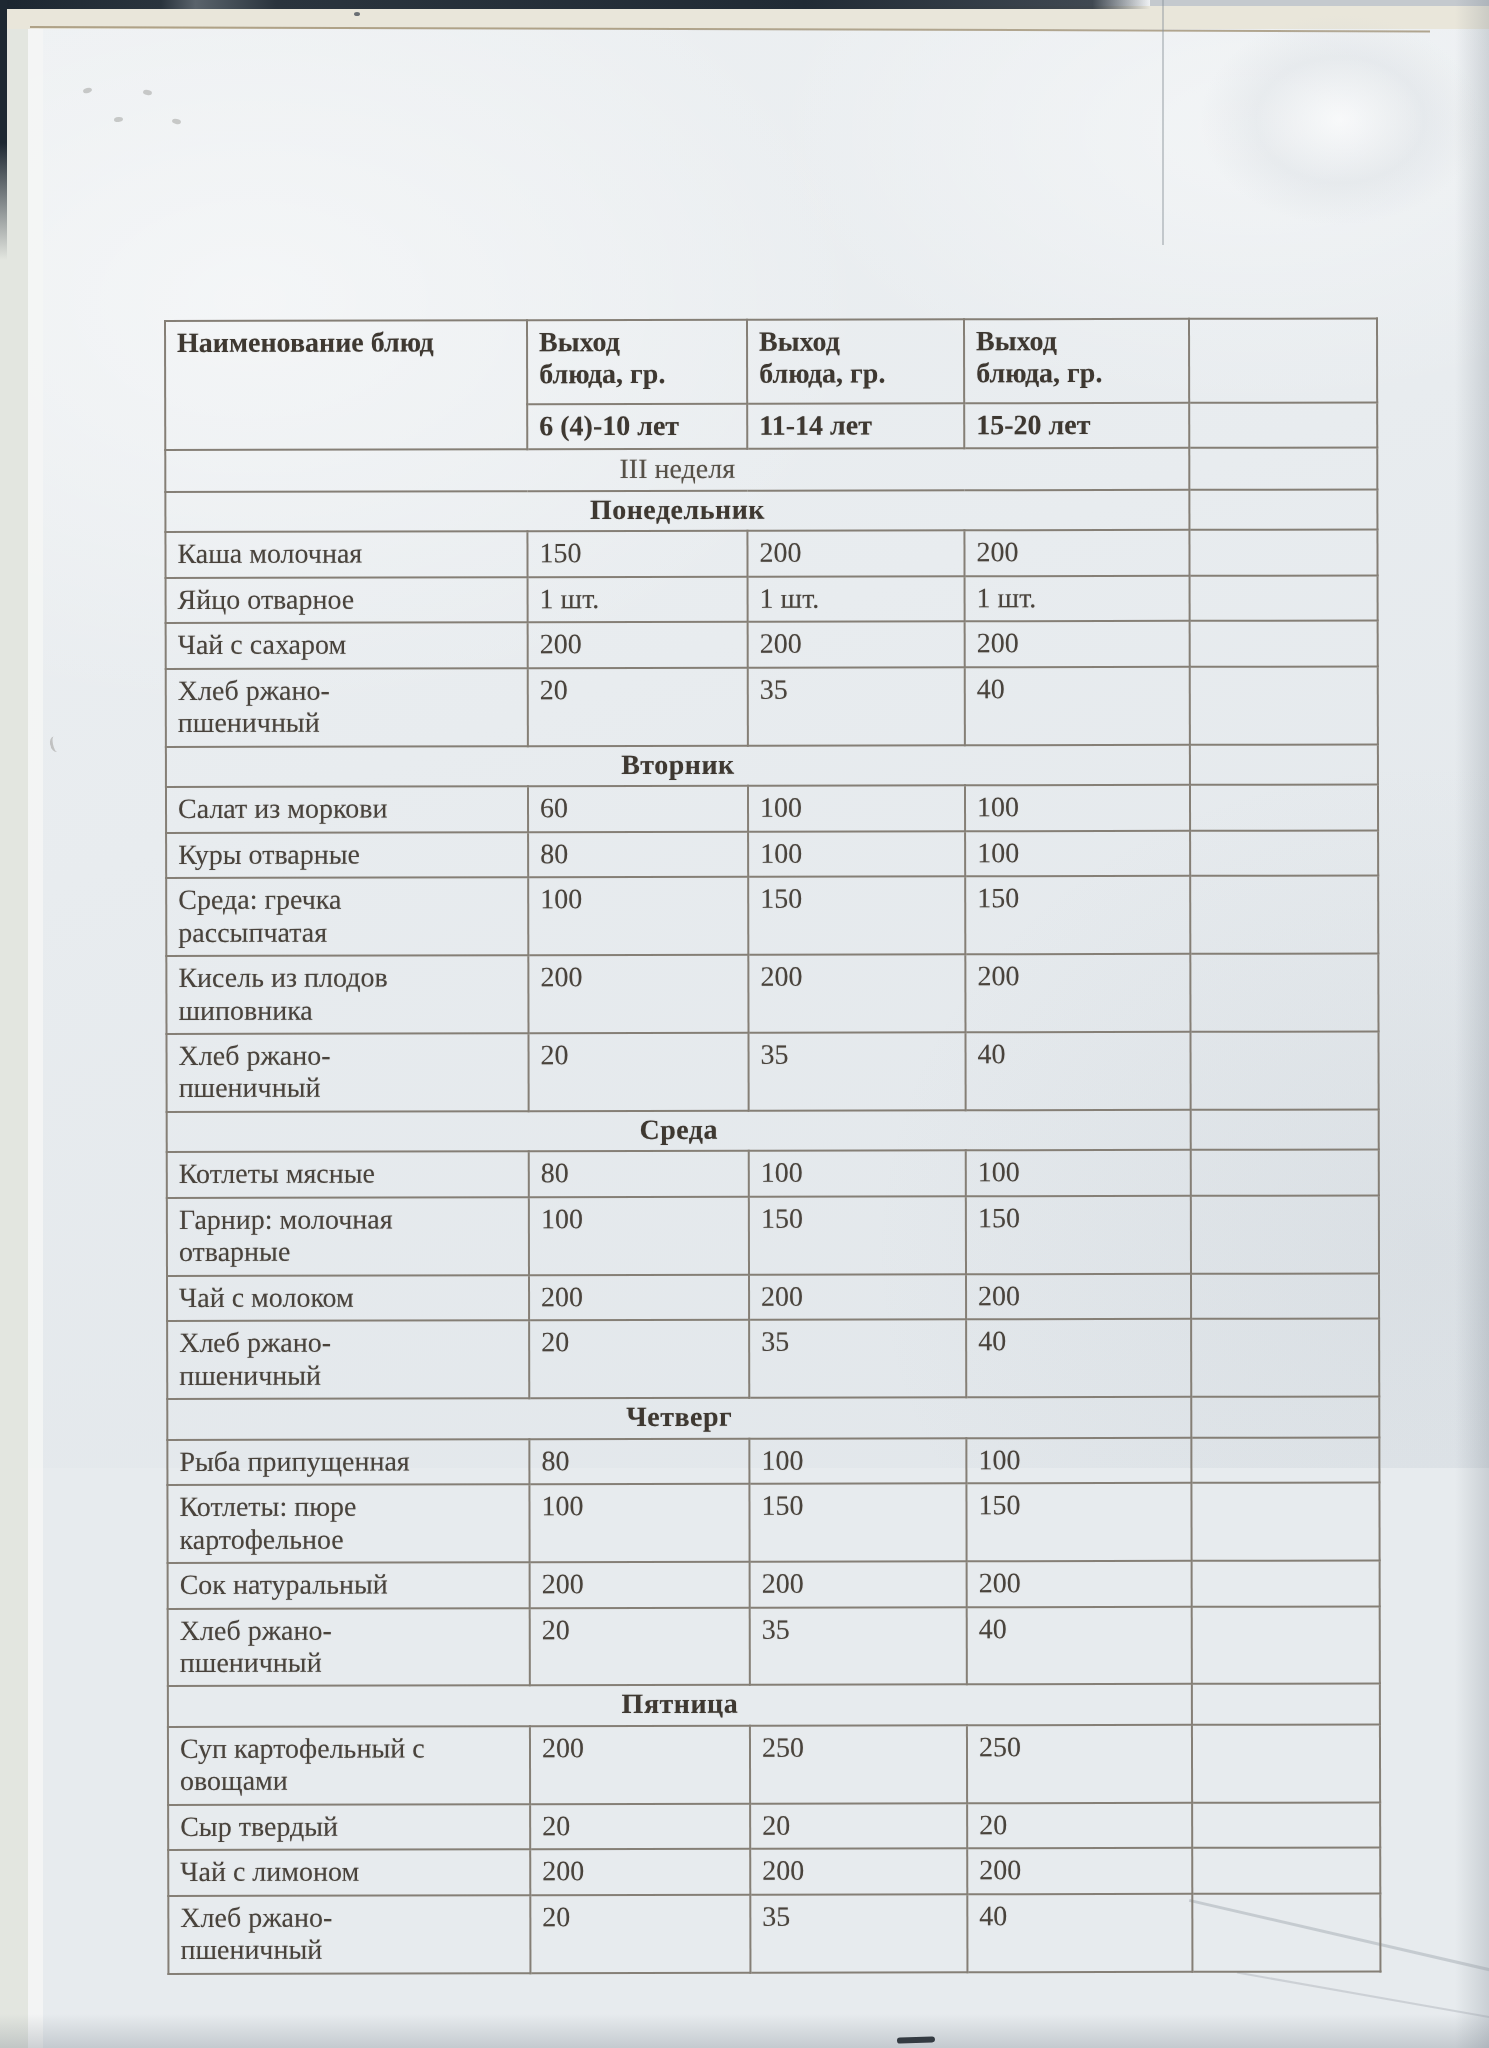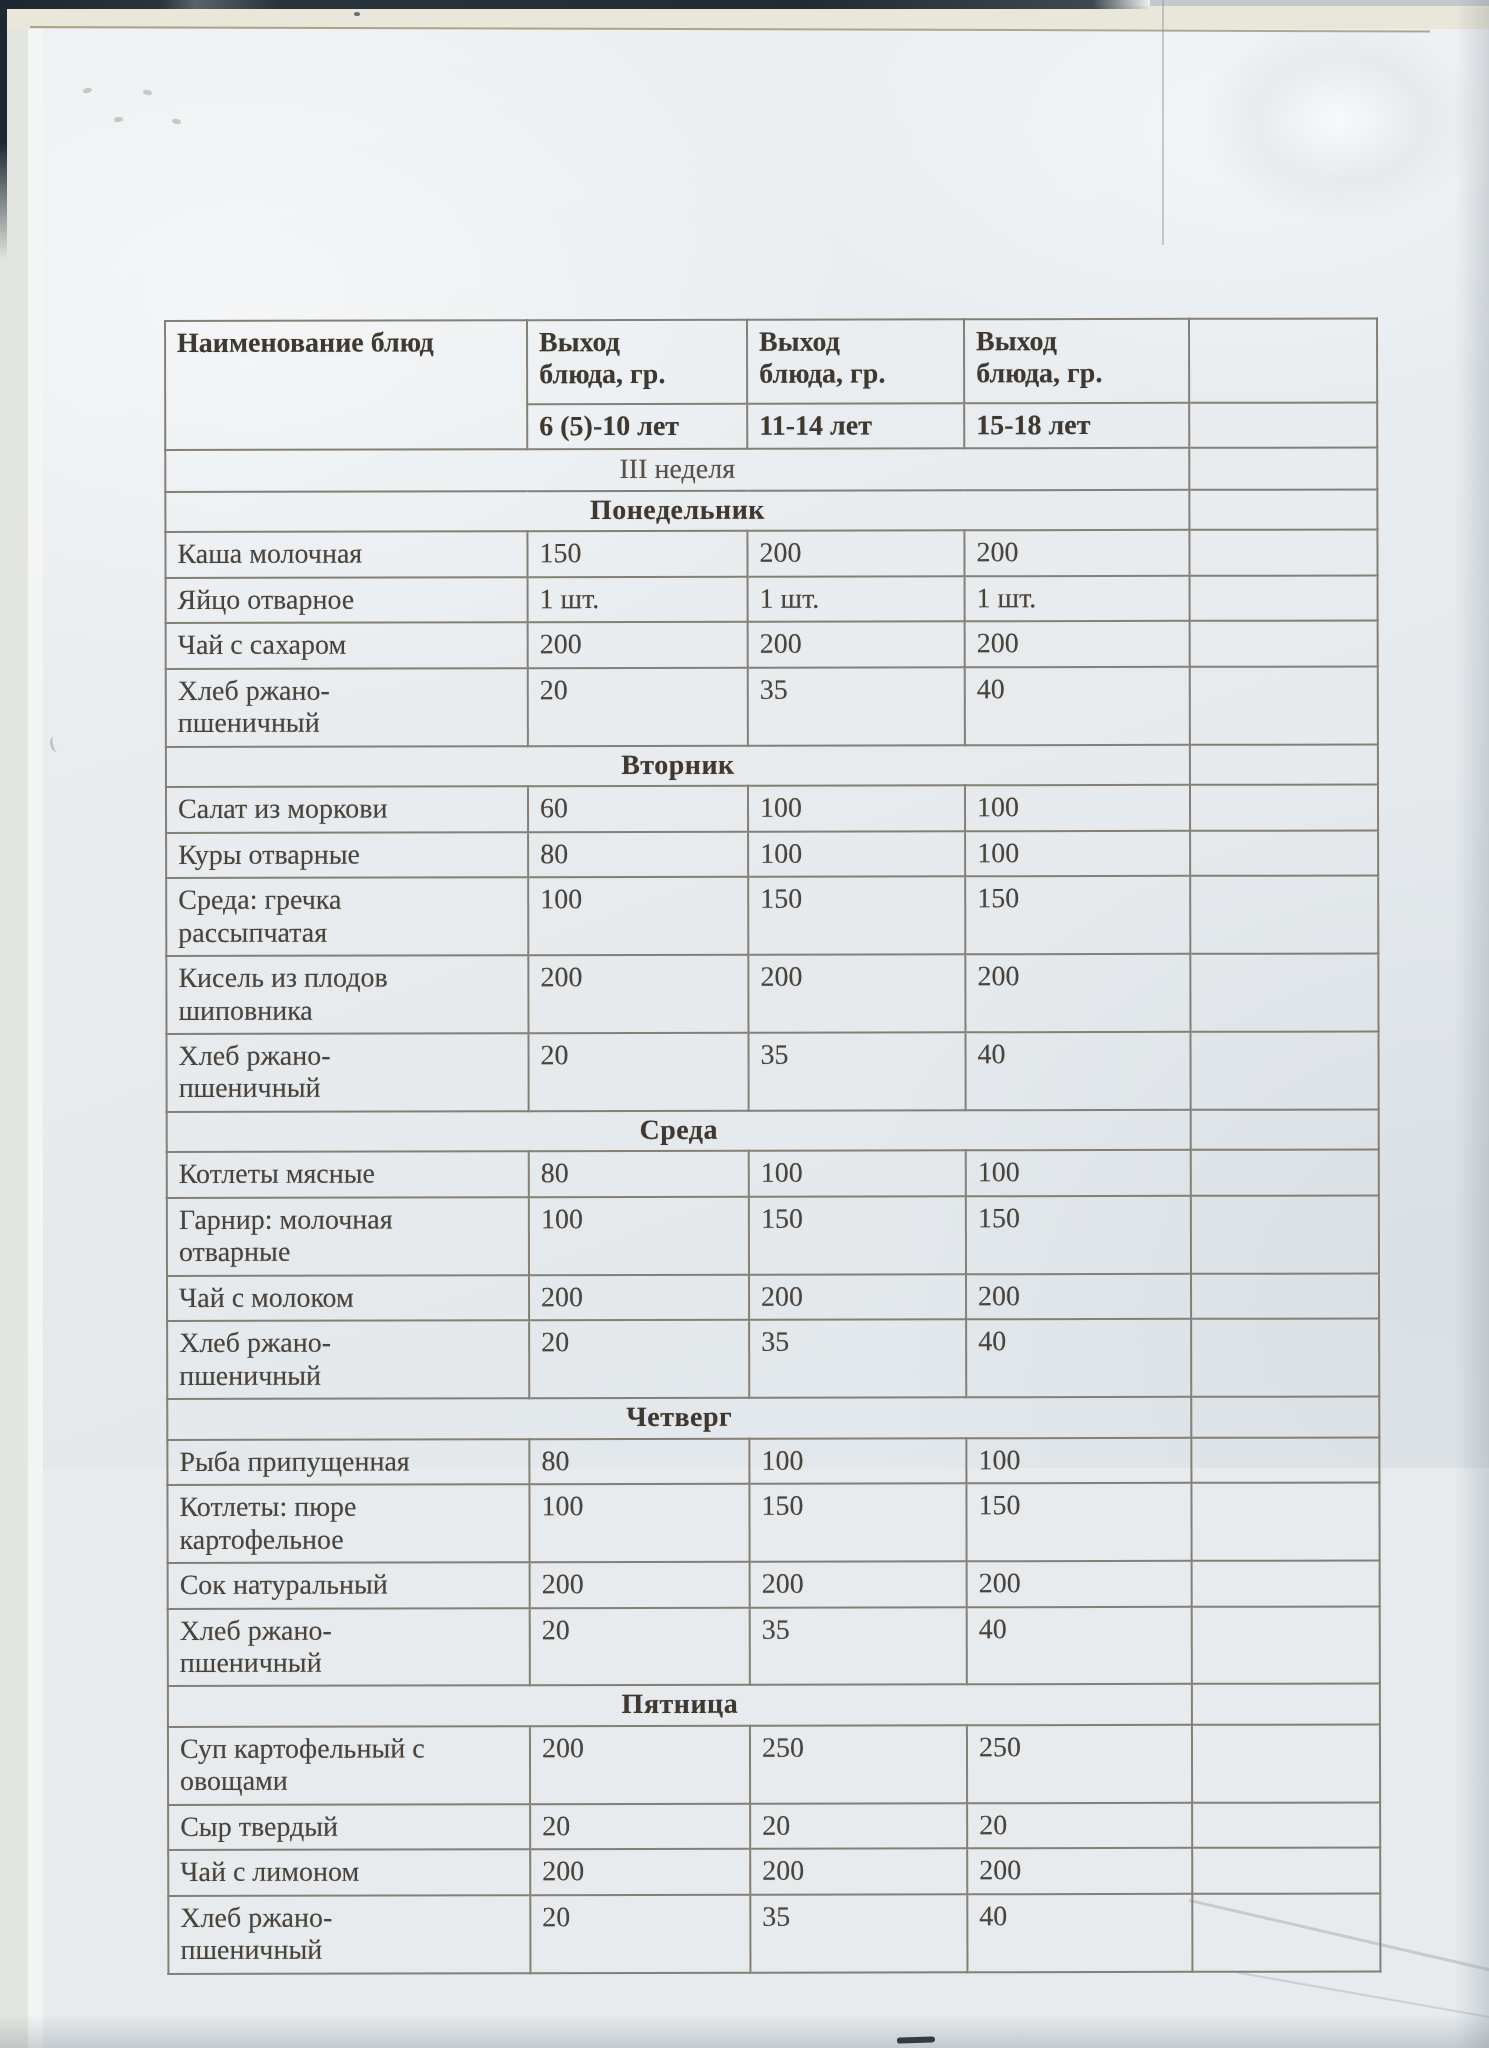--- a/index.html
+++ b/index.html
@@ -98,23 +98,23 @@
         <td class="hd" rowspan="2">Наименование блюд</td>
         <td class="hd out">Выход
 блюда, гр.</td>
         <td class="hd out">Выход
 блюда, гр.</td>
         <td class="hd out">Выход
 блюда, гр.</td>
         <td class="c5"></td>
       </tr>
       <tr class="hdr2">
-        <td class="hd">6 (5)-10 лет</td>
+        <td class="hd">6 (4)-10 лет</td>
         <td class="hd">11-14 лет</td>
-        <td class="hd">15-18 лет</td>
+        <td class="hd">15-20 лет</td>
         <td class="c5"></td>
       </tr>
       <tr class="week">
         <td class="week-cell" colspan="4">III неделя</td>
         <td class="c5"></td>
       </tr>
 
     <tr class="day">
       <td class="day-cell" colspan="4">Понедельник</td>
       <td class="c5"></td>

